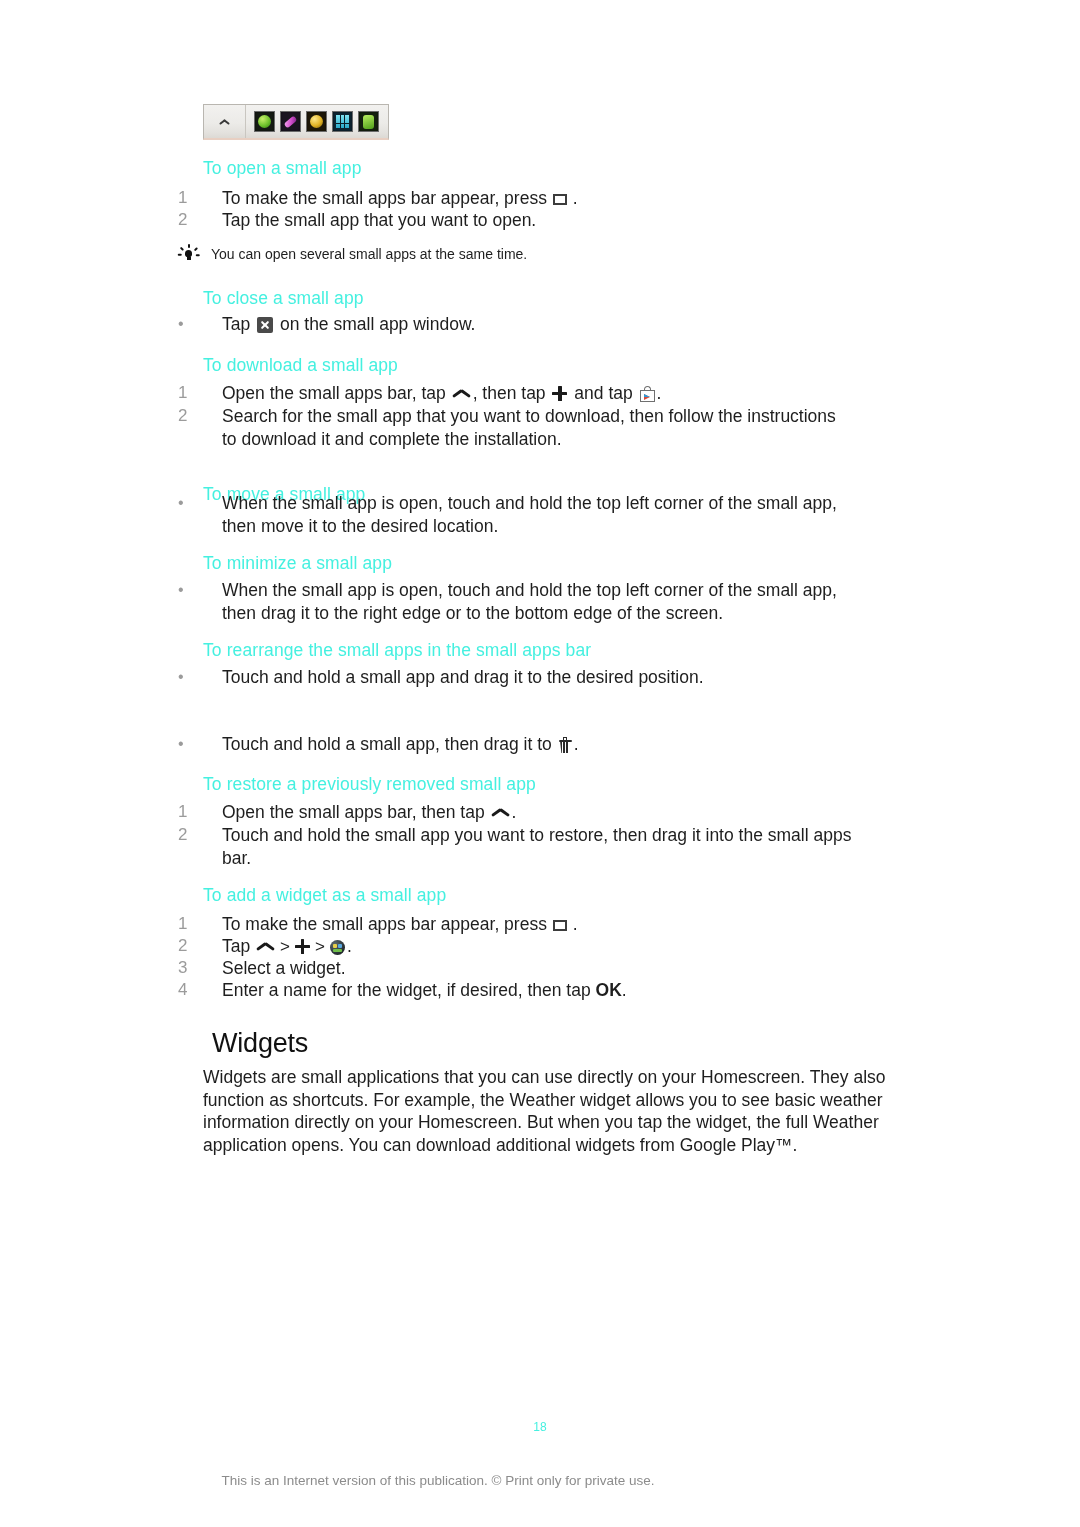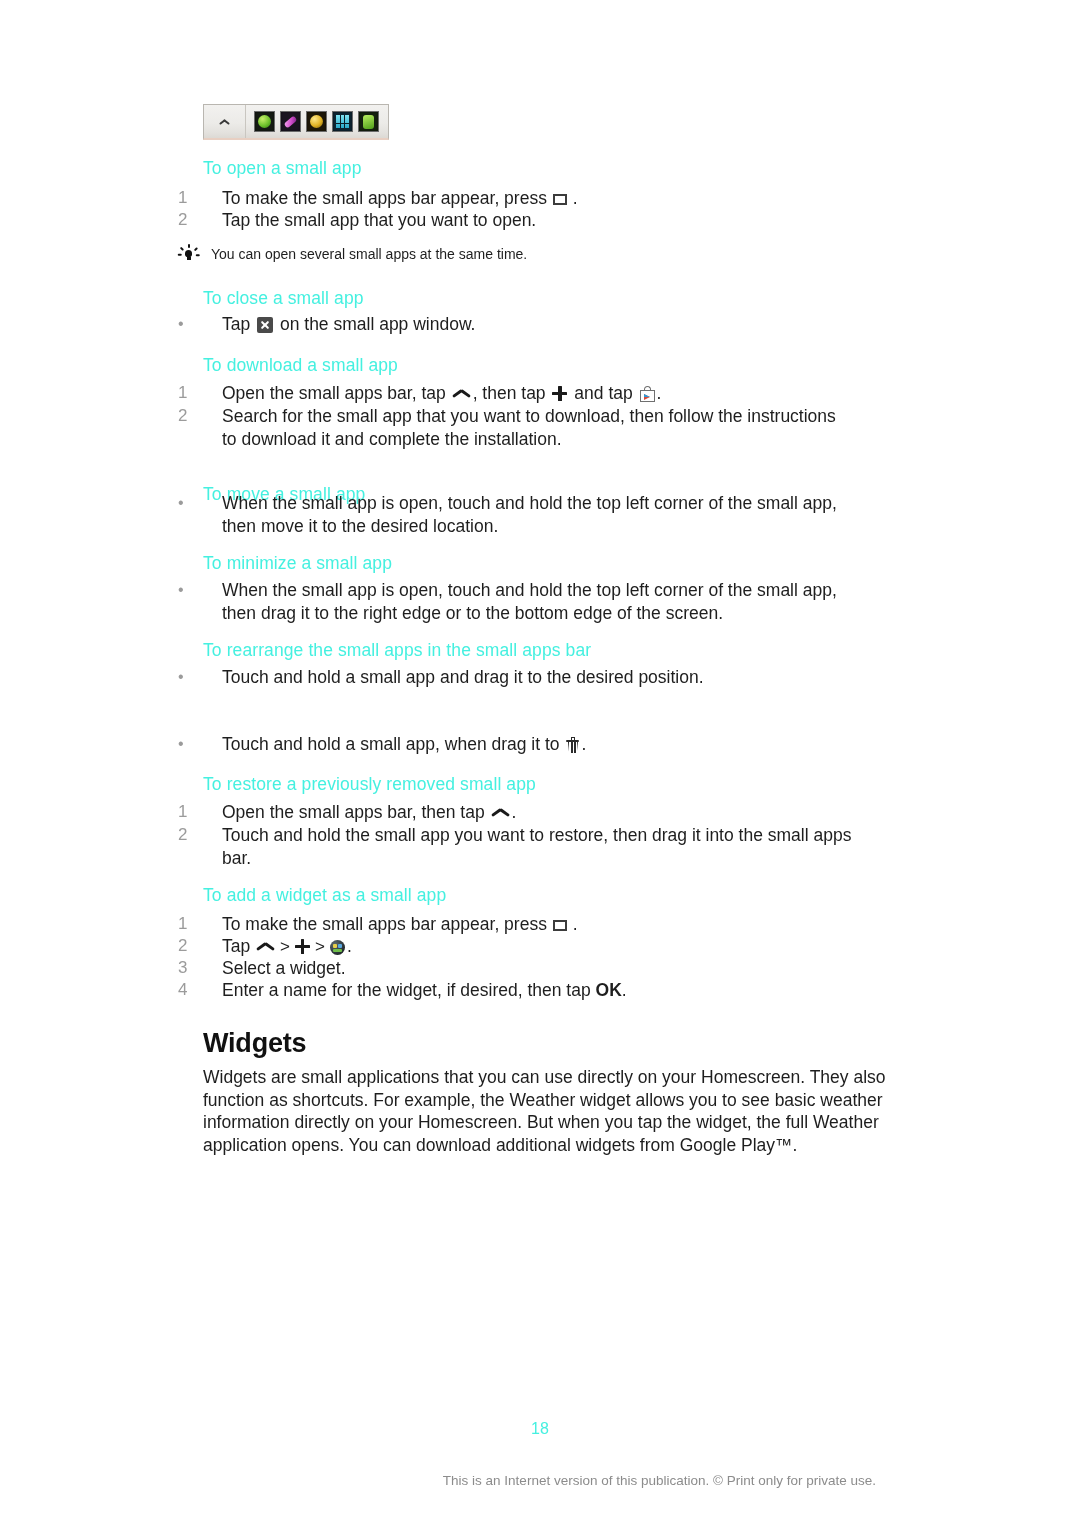--- a/index.html
+++ b/index.html
@@ -369,53 +369,53 @@
   .ic-widget .q2 { left: 8px;  top: 4px;  width: 4px; height: 4px; background: #5aa8e0; }
   .ic-widget .q3 { left: 3px;  top: 9px;  width: 9px; height: 3px; background: #6fbe4a; }
 
   .gt { margin: 0 3px; font-size: 17px; }
 
   b.ok { font-weight: bold; }
 
   
   .h-main {
     position: absolute;
-    left: 203px;
+    left: 212px;
     top: 1028px;
     font-size: 27px;
-    font-weight: bold;
+    font-weight: normal;
     color: #111;
     letter-spacing: -0.2px;
   }
   .body-para {
     position: absolute;
     left: 203px;
     top: 1066px;
     width: 700px;
     font-size: 17.5px;
     line-height: 22.5px;
     color: #1e1e1e;
   }
 
   
   .page-number {
     position: absolute;
     left: 0;
     top: 1420px;
     width: 1080px;
     text-align: center;
-    font-size: 16px;
+    font-size: 12px;
     color: #45f0e0;
   }
   .footer-note {
     position: absolute;
     left: 0;
     top: 1473px;
     width: 876px;
-    text-align: right;
+    text-align: center;
     font-size: 13.5px;
     color: #8c8c8c;
   }
 </style>
 </head>
 <body>
 
 <div class="page">
 
   <div class="appbar-figure">
@@ -502,21 +502,21 @@
   <div class="h-sub" style="top:640px">To rearrange the small apps in the small apps bar</div>
 
   <div class="row" style="top:666px">
     <span class="marker dot">•</span>
     <span class="rowtext">Touch and hold a small app and drag it to the desired position.</span>
   </div>
 
 
   <div class="row" style="top:733px">
     <span class="marker dot">•</span>
-    <span class="rowtext"><span>Touch and hold a small app, when drag it to </span><span class="ic ic-trash"><span class="hand"></span><span class="lid"></span><span class="can"></span></span><span>.</span></span>
+    <span class="rowtext"><span>Touch and hold a small app, then drag it to </span><span class="ic ic-trash"><span class="hand"></span><span class="lid"></span><span class="can"></span></span><span>.</span></span>
   </div>
 
   <div class="h-sub" style="top:774px">To restore a previously removed small app</div>
 
   <div class="row" style="top:801px">
     <span class="marker">1</span>
     <span class="rowtext"><span>Open the small apps bar, then tap </span><span class="ic ic-chevup"></span><span>.</span></span>
   </div>
 
   <div class="row" style="top:824px; width:680px;">

